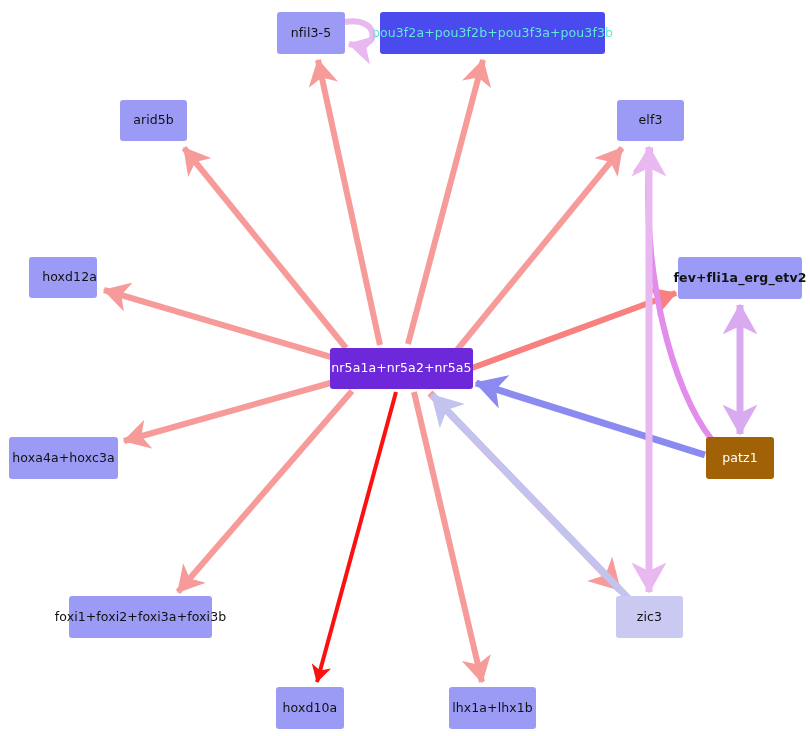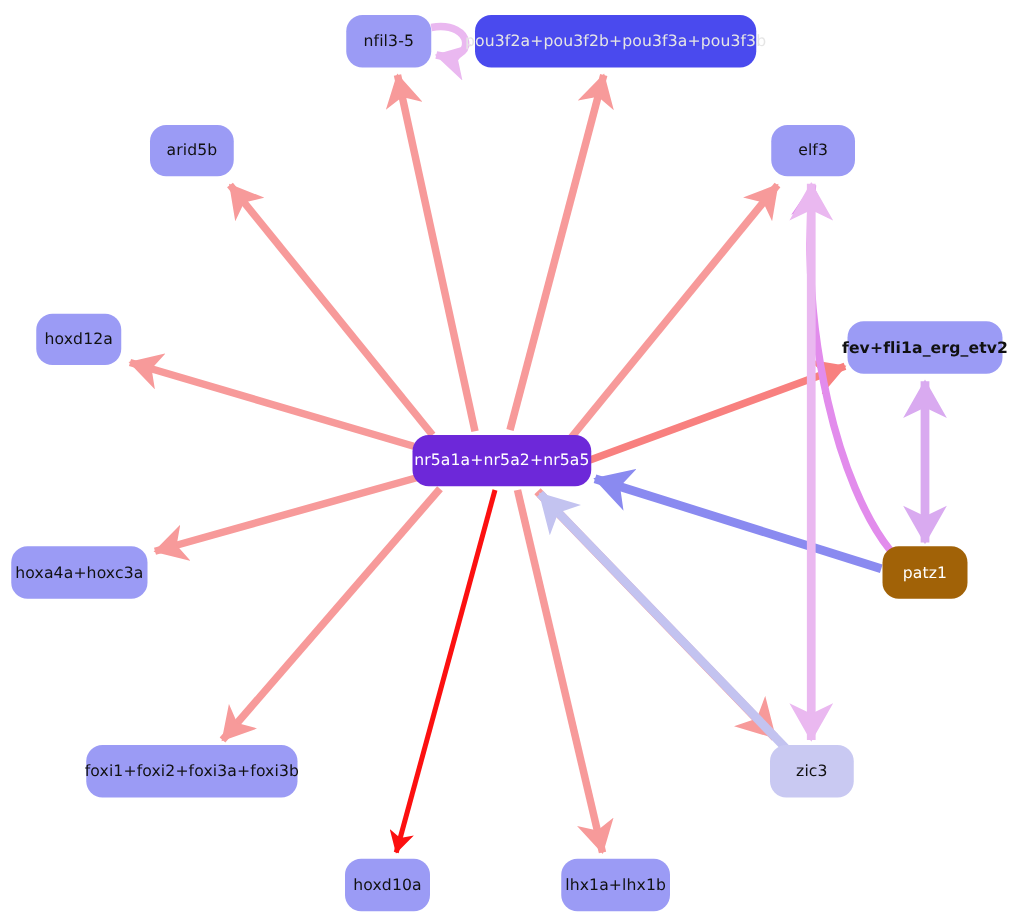--- a/index.html
+++ b/index.html
@@ -23,21 +23,21 @@
     top: 0;
     width: 810px;
     height: 736px;
   }
   .node {
     position: absolute;
     box-sizing: border-box;
     display: flex;
     align-items: center;
     justify-content: center;
-    border-radius: 13px;
+    border-radius: 3px;
     font-size: 12.5px;
     line-height: 1;
     white-space: nowrap;
     letter-spacing: 0.1px;
     z-index: 5;
   }
   .node-label {
     pointer-events: none;
   }
 </style>
@@ -167,45 +167,45 @@
       <path d="M 712 440 C 672 390 640 270 650 148" stroke="#e28cec" stroke-width="6" fill="none" stroke-linecap="butt" marker-end="url(#ah-e-13)"></path>
       <path d="M 649 592 L 649 147" stroke="#eab8f0" stroke-width="7" fill="none" stroke-linecap="butt" marker-end="url(#ah-e-14)" marker-start="url(#ah-s-14)"></path>
       <path d="M 740 434 L 740 305" stroke="#d9aaf0" stroke-width="7" fill="none" stroke-linecap="butt" marker-end="url(#ah-e-15)" marker-start="url(#ah-s-15)"></path>
       <path d="M 345 22 C 380 16 382 52 349 44" stroke="#eab8f0" stroke-width="6" fill="none" stroke-linecap="butt" marker-end="url(#ah-e-16)"></path>
     </svg>
 
   <div id="node-layer">
       <div class="node" style="left: 277px; top: 12px; width: 68px; height: 42px; background: rgb(155, 155, 245); color: rgb(17, 17, 17);">
         <span class="node-label">nfil3-5</span>
       </div>
-      <div class="node" style="left: 380px; top: 12px; width: 225px; height: 42px; background: rgb(74, 74, 238); color: #e5e5e5;">
+      <div class="node" style="left: 380px; top: 12px; width: 225px; height: 42px; background: rgb(74, 74, 238); color: #5eead4;">
         <span class="node-label">pou3f2a+pou3f2b+pou3f3a+pou3f3b</span>
       </div>
       <div class="node" style="left: 120px; top: 100px; width: 67px; height: 41px; background: rgb(155, 155, 245); color: rgb(17, 17, 17); justify-content: center;">
         <span class="node-label">arid5b</span>
       </div>
       <div class="node" style="left: 617px; top: 100px; width: 67px; height: 41px; background: rgb(155, 155, 245); color: rgb(17, 17, 17);">
         <span class="node-label">elf3</span>
       </div>
-      <div class="node" style="left: 29px; top: 251px; width: 68px; height: 41px; background: rgb(155, 155, 245); color: rgb(17, 17, 17);">
+      <div class="node" style="left: 29px; top: 257px; width: 68px; height: 41px; background: rgb(155, 155, 245); color: rgb(17, 17, 17); justify-content: flex-end;">
         <span class="node-label">hoxd12a</span>
       </div>
       <div class="node" style="left: 678px; top: 257px; width: 124px; height: 42px; background: rgb(155, 155, 245); color: rgb(17, 17, 17); font-weight: bold;">
         <span class="node-label">fev+fli1a_erg_etv2</span>
       </div>
       <div class="node" style="left: 330px; top: 348px; width: 143px; height: 41px; background: #6d28d9; color: rgb(255, 255, 255);">
         <span class="node-label">nr5a1a+nr5a2+nr5a5</span>
       </div>
       <div class="node" style="left: 9px; top: 437px; width: 109px; height: 42px; background: rgb(155, 155, 245); color: rgb(17, 17, 17);">
         <span class="node-label">hoxa4a+hoxc3a</span>
       </div>
       <div class="node" style="left: 706px; top: 437px; width: 68px; height: 42px; background: #a16207; color: rgb(255, 255, 255);">
         <span class="node-label">patz1</span>
       </div>
-      <div class="node" style="left: 69px; top: 596px; width: 169px; height: 42px; background: rgb(155, 155, 245); color: rgb(17, 17, 17);">
+      <div class="node" style="left: 69px; top: 596px; width: 143px; height: 42px; background: rgb(155, 155, 245); color: rgb(17, 17, 17);">
         <span class="node-label">foxi1+foxi2+foxi3a+foxi3b</span>
       </div>
       <div class="node" style="left: 616px; top: 596px; width: 67px; height: 42px; background: rgb(201, 201, 242); color: rgb(17, 17, 17);">
         <span class="node-label">zic3</span>
       </div>
       <div class="node" style="left: 276px; top: 687px; width: 68px; height: 42px; background: rgb(155, 155, 245); color: rgb(17, 17, 17); text-align: right;">
         <span class="node-label">hoxd10a</span>
       </div>
       <div class="node" style="left: 449px; top: 687px; width: 87px; height: 42px; background: rgb(155, 155, 245); color: rgb(17, 17, 17);">
         <span class="node-label">lhx1a+lhx1b</span>

